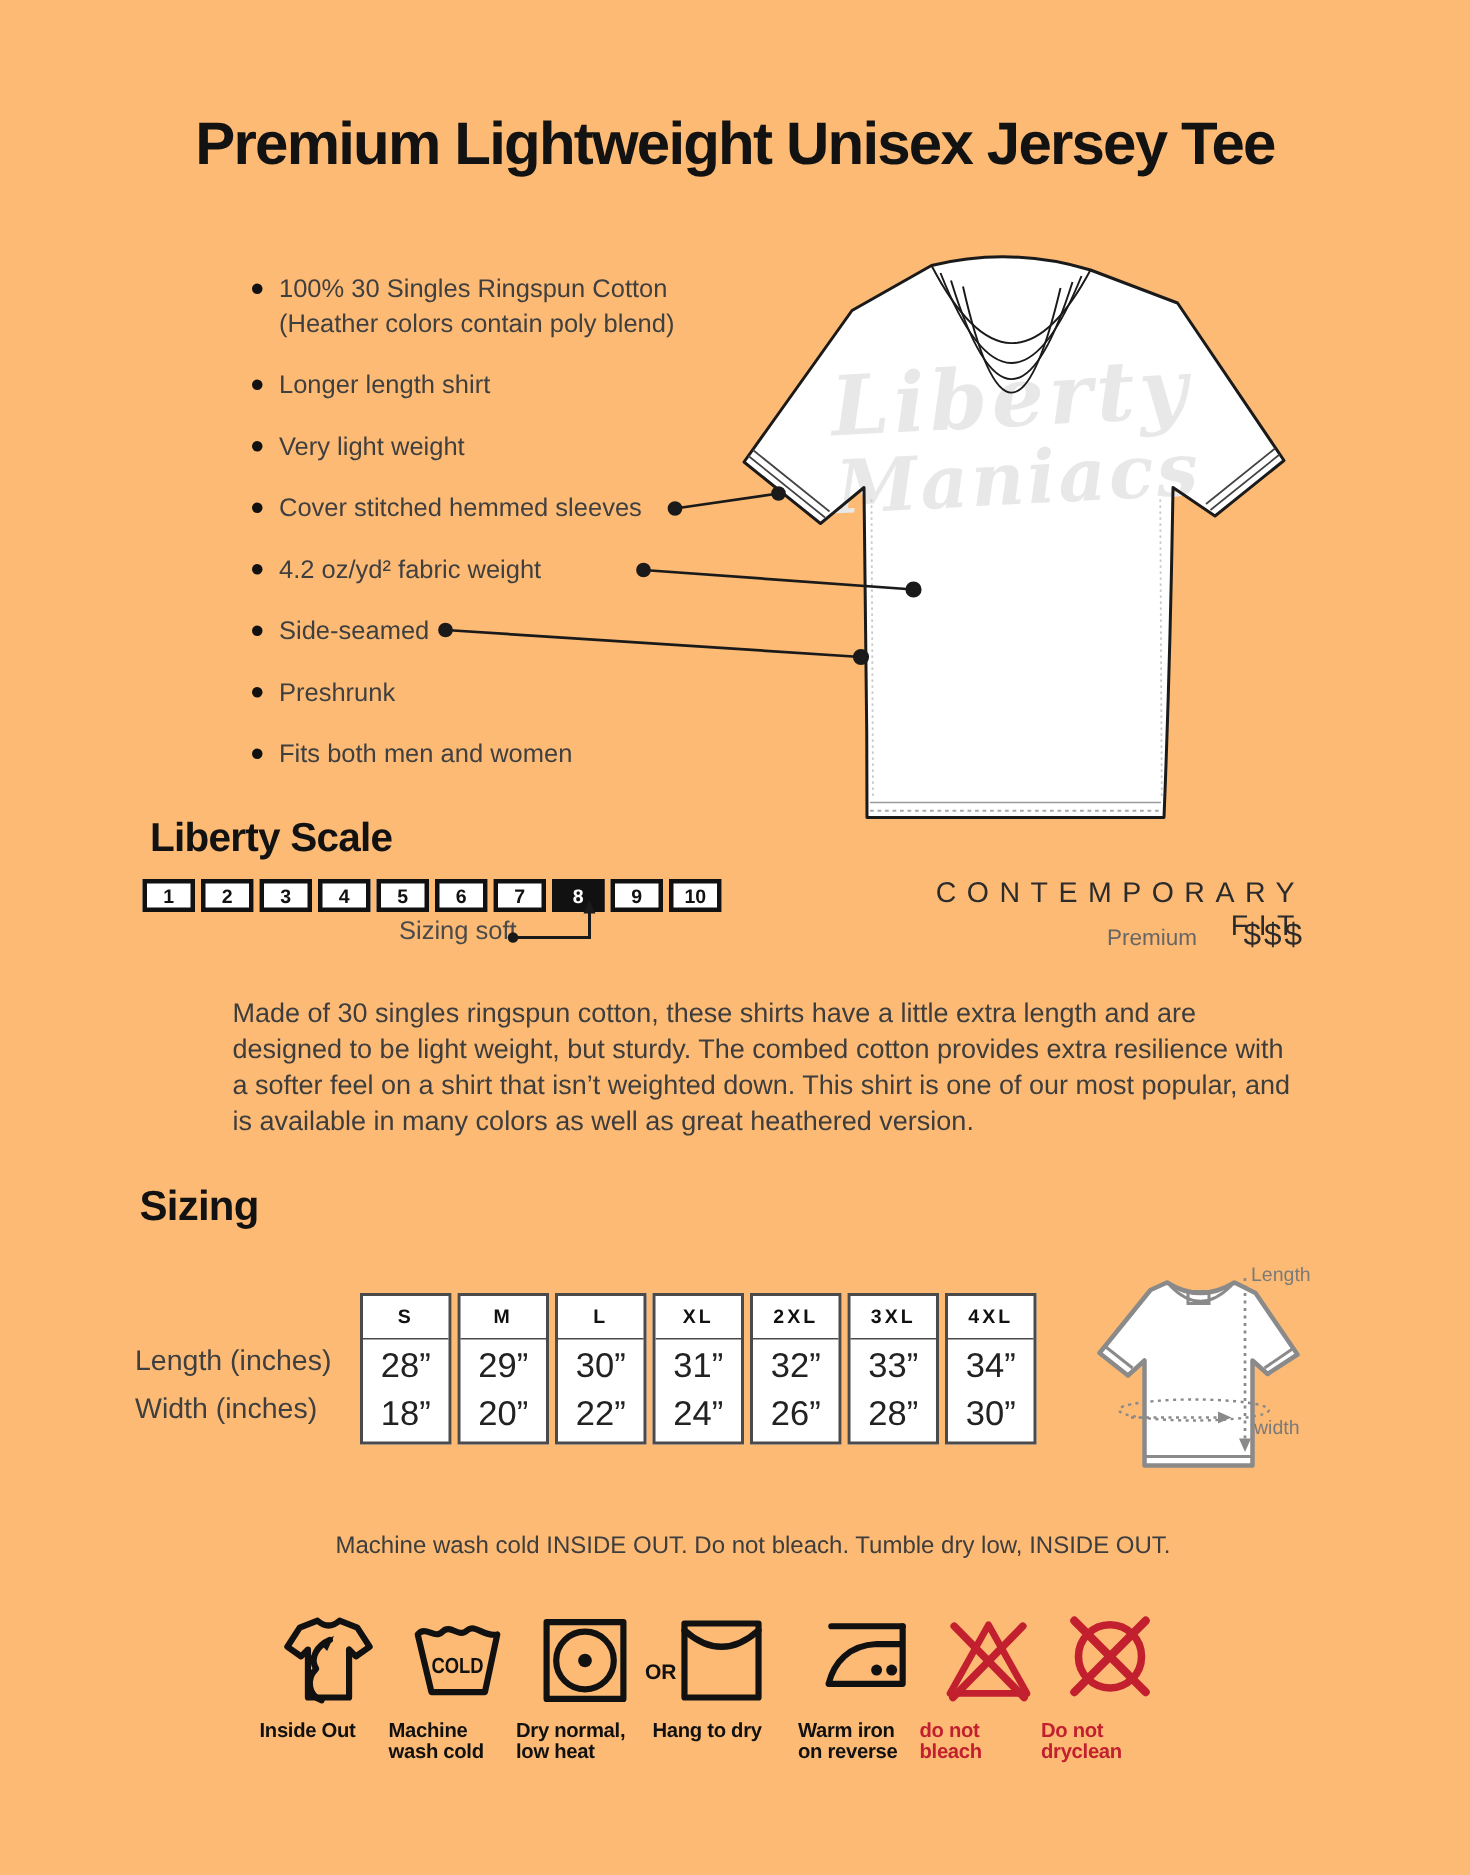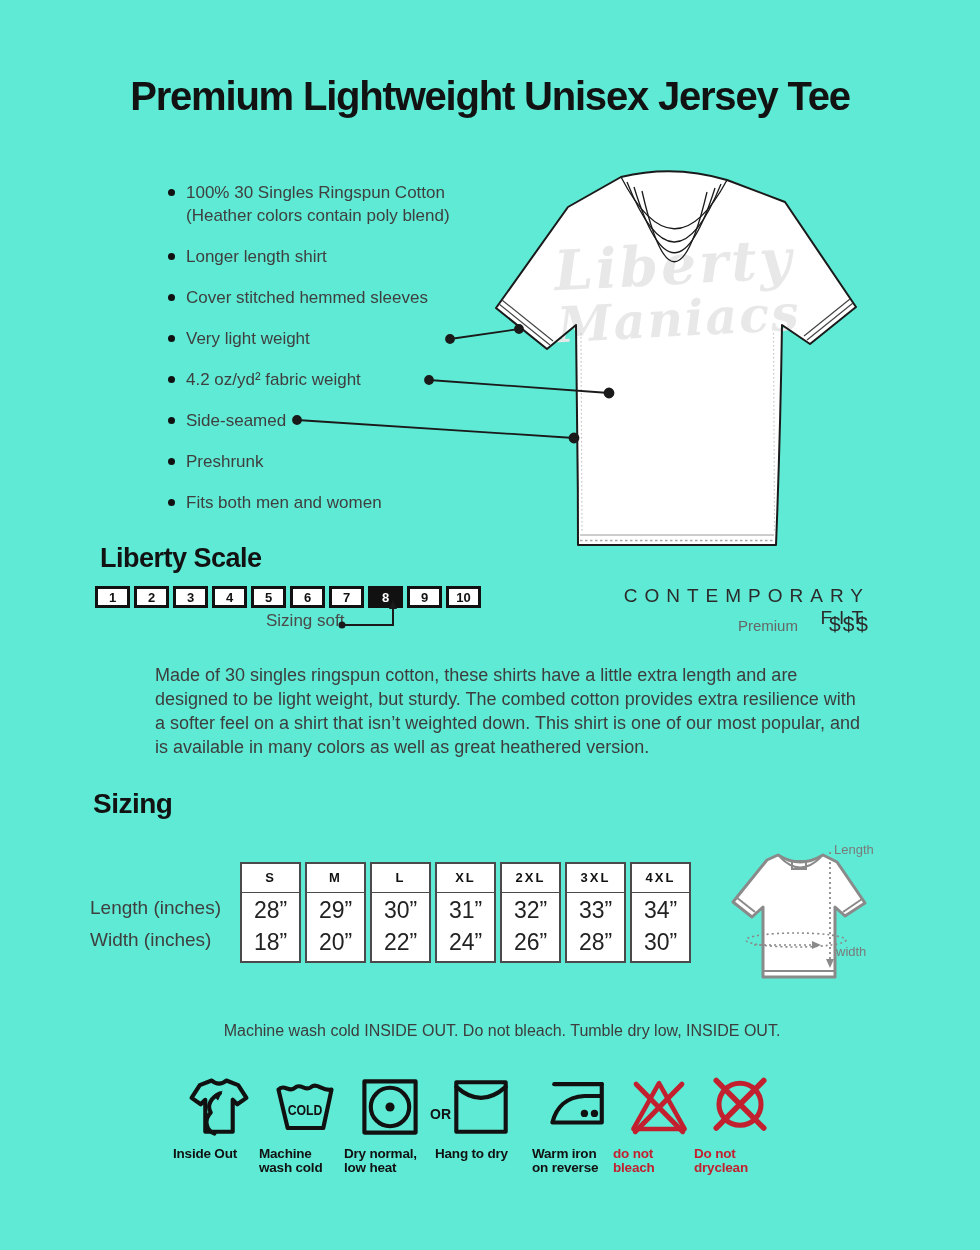--- a/index.html
+++ b/index.html
@@ -1,17 +1,17 @@
 <!DOCTYPE html>
 <html><head>
 <meta charset="utf-8">
 <style>
   html,body { margin:0; padding:0; background:#ffffff; }
   .page {
-    position:relative; width:980px; height:1250px; background:#5eead4;
+    position:relative; width:980px; height:1250px; background:#fdba74;
     font-family:"Liberation Sans", sans-serif; overflow:hidden; color:#1a1a1a;
   }
 
   .title {
     position:absolute; top:74px; left:0; width:100%; text-align:center;
     font-size:40px; font-weight:700; letter-spacing:-1.2px; color:#121212;
   }
 
   
   .feature-list { position:absolute; left:168px; top:181px; width:314px; margin:0; padding:0; list-style:none; }
@@ -74,25 +74,25 @@
       <li class="feature-item">
         <span class="bullet"></span>
         <span>100% 30 Singles Ringspun Cotton (Heather colors contain poly blend)</span>
       </li>
       <li class="feature-item">
         <span class="bullet"></span>
         <span>Longer length shirt</span>
       </li>
       <li class="feature-item">
         <span class="bullet"></span>
+        <span>Very light weight</span>
+      </li>
+      <li class="feature-item">
+        <span class="bullet"></span>
         <span>Cover stitched hemmed sleeves</span>
-      </li>
-      <li class="feature-item">
-        <span class="bullet"></span>
-        <span>Very light weight</span>
       </li>
       <li class="feature-item">
         <span class="bullet"></span>
         <span>4.2 oz/yd² fabric weight</span>
       </li>
       <li class="feature-item">
         <span class="bullet"></span>
         <span>Side-seamed</span>
       </li>
       <li class="feature-item">

